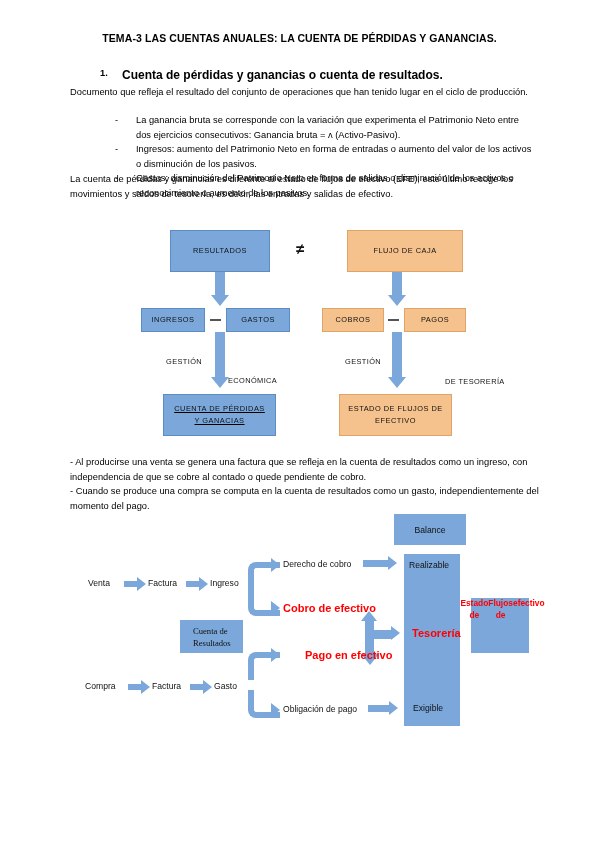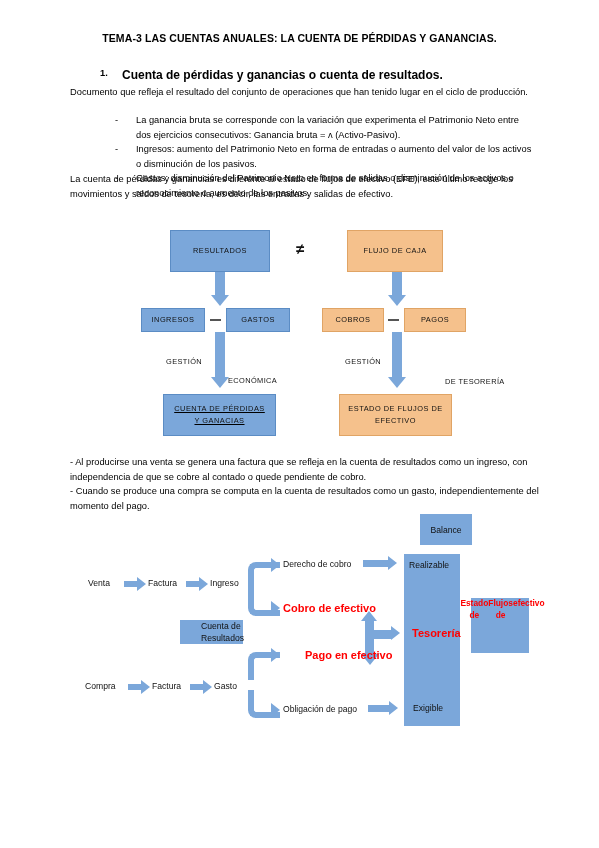--- a/index.html
+++ b/index.html
@@ -110,21 +110,21 @@
     <div class="gest" style="left:166px;top:357px;">GESTIÓN</div>
     <div class="gest" style="left:228px;top:376px;">ECONÓMICA</div>
 
     <div class="box blue" style="left:163px;top:394px;width:113px;height:42px;flex-direction:column;text-decoration:underline;">
       <span class="cap">CUENTA DE PÉRDIDAS</span>
       <span class="cap">Y GANACIAS</span>
     </div>
 
     <div class="neq" style="left:296px;top:240px;">≠</div>
 
-    <div class="box orange" style="left:347px;top:230px;width:96px;height:42px;">
+    <div class="box orange" style="left:347px;top:230px;width:116px;height:42px;">
       <span class="cap">FLUJO DE CAJA</span>
     </div>
     <div class="v-shaft" style="left:392px;top:272px;width:10px;height:24px;"></div>
     <div class="v-head" style="left:388px;top:295px;"></div>
 
     <div class="box orange" style="left:322px;top:308px;width:62px;height:24px;">
       <span class="cap">COBROS</span>
     </div>
     <div class="minus" style="left:388px;top:319px;width:11px;"></div>
     <div class="box orange" style="left:404px;top:308px;width:62px;height:24px;">
@@ -141,21 +141,21 @@
       <span class="cap">ESTADO DE FLUJOS DE</span>
       <span class="cap">EFECTIVO</span>
     </div>
   </div>
 
   <div class="para p3" style="white-space:pre-line;">- Al producirse una venta se genera una factura que se refleja en la cuenta de resultados como un ingreso, con independencia de que se cobre al contado o quede pendiente de cobro.
 - Cuando se produce una compra se computa en la cuenta de resultados como un gasto, independientemente del momento del pago.</div>
 
   <div>
 
-    <div class="box blue-flat" style="left:420px;top:514px;width:52px;height:31px;">
+    <div class="box blue-flat" style="left:394px;top:514px;width:72px;height:31px;">
       <span class="lbl">Balance</span>
     </div>
 
     <div class="box blue-flat" style="left:404px;top:554px;width:56px;height:172px;"></div>
     <div class="freelabel" style="left:409px;top:560px;">Realizable</div>
     <div class="freelabel-red" style="left:412px;top:627px;">Tesorería</div>
     <div class="freelabel" style="left:413px;top:703px;">Exigible</div>
 
     <div class="box blue-flat" style="left:471px;top:598px;width:58px;height:55px;align-items:flex-start;padding-left:5px;">
       <span class="lbl-red-big">Estado de</span>
@@ -175,21 +175,21 @@
     <div class="h-head" style="left:271px;top:558px;"></div>
     <div class="freelabel" style="left:283px;top:559px;">Derecho de cobro</div>
 
     <div class="h-shaft" style="left:363px;top:560px;width:26px;height:7px;"></div>
     <div class="h-head" style="left:388px;top:556px;"></div>
 
     <div class="elbow" style="left:248px;top:588px;width:26px;height:22px;border-width:0 0 6px 6px;border-bottom-left-radius:8px;"></div>
     <div class="h-head" style="left:271px;top:601px;"></div>
     <div class="freelabel-red" style="left:283px;top:602px;">Cobro de efectivo</div>
 
-    <div class="box blue-flat" style="left:180px;top:620px;width:63px;height:24px;flex-direction:column;align-items:flex-start;padding-left:21px;">
+    <div class="box blue-flat" style="left:180px;top:620px;width:63px;height:33px;flex-direction:column;align-items:flex-start;padding-left:13px;font-family:Liberation Serif, serif;">
       <span class="lbl">Cuenta de</span>
       <span class="lbl">Resultados</span>
     </div>
 
     <div class="v-shaft" style="left:365px;top:620px;width:9px;height:36px;"></div>
     <div class="up-head" style="left:361px;top:611px;"></div>
     <div class="v-head" style="left:361px;top:654px;"></div>
 
     <div class="h-shaft" style="left:374px;top:630px;width:18px;height:9px;"></div>
     <div class="h-head" style="left:391px;top:626px;"></div>

